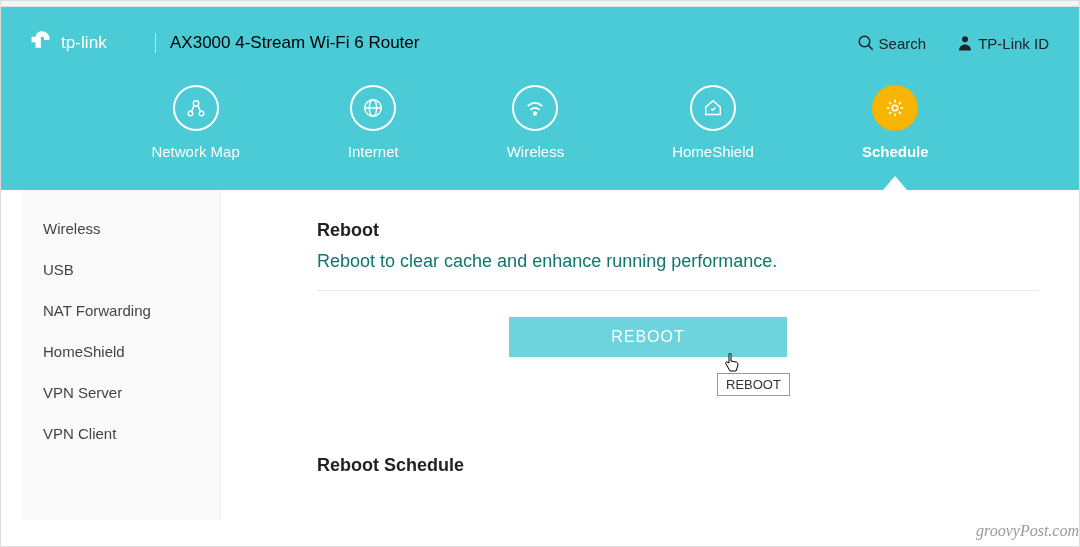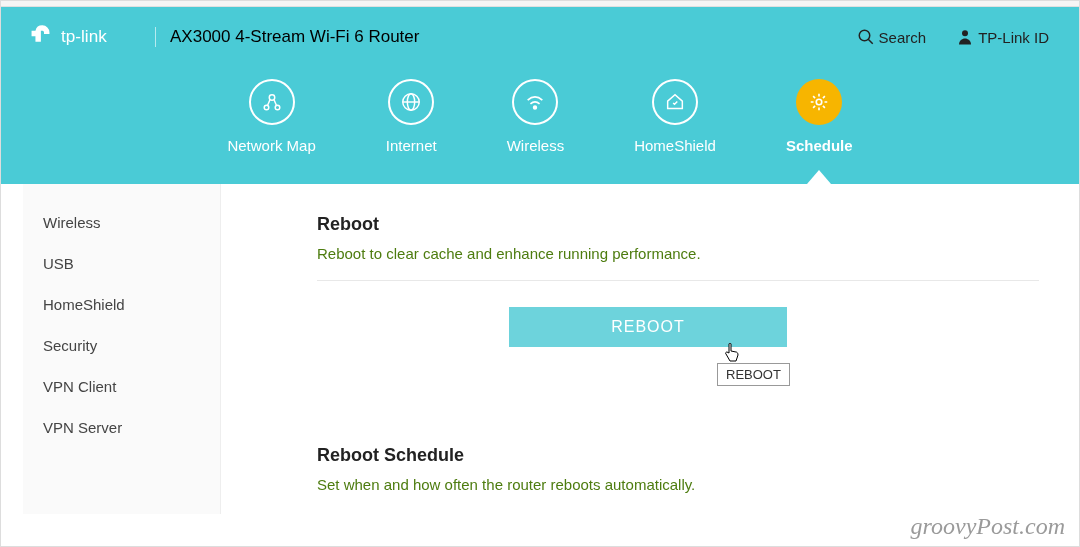--- a/index.html
+++ b/index.html
@@ -1,46 +1,46 @@
 <!DOCTYPE html>
 <html><head>
 <meta charset="utf-8">
 <style>
 * { margin: 0; padding: 0; box-sizing: border-box; font-family: -apple-system, BlinkMacSystemFont, "Segoe UI", Arial, sans-serif; }
 body { background: #fff; width: 1080px; height: 547px; overflow: hidden; border: 1px solid #ddd; position: relative; }
 .toolbar-strip { height: 6px; background: #f5f5f5; border-bottom: 1px solid #e0e0e0; }
-.header { background: #4acbd6; padding: 16px 30px 0 30px; position: relative; }
+.header { background: #4acbd6; padding: 22px 30px 0 30px; position: relative; }
 .header-top { display: flex; align-items: center; justify-content: space-between; padding-bottom: 28px; }
 .brand { display: flex; align-items: center; gap: 14px; color: #fff; }
 .logo-svg { width: 110px; height: 28px; }
 .model { font-size: 17px; font-weight: 400; color: #000000; padding-left: 14px; border-left: 1px solid rgba(255,255,255,0.6); }
 .header-actions { display: flex; align-items: center; gap: 30px; color: #333; font-size: 15px; }
 .action { display: flex; align-items: center; gap: 4px; cursor: pointer; color: #222; }
 .action svg { width: 18px; height: 18px; }
-.nav { display: flex; justify-content: center; gap: 70px; padding-bottom: 30px; position: relative; }
+.nav { display: flex; justify-content: center; gap: 108px; padding-bottom: 30px; position: relative; }
 .nav-item { display: flex; flex-direction: column; align-items: center; gap: 12px; cursor: pointer; position: relative; }
 .nav-icon { width: 46px; height: 46px; border-radius: 50%; border: 2px solid #fff; display: flex; align-items: center; justify-content: center; }
 .nav-icon.active { background: #f7b500; border-color: #f7b500; }
 .nav-icon svg { width: 22px; height: 22px; }
 .nav-label { color: #fff; font-size: 15px; }
 .nav-item.active .nav-label { font-weight: 700; }
 .nav-item.active::after { content: ""; position: absolute; bottom: -30px; left: 50%; transform: translateX(-50%); width: 0; height: 0; border-left: 12px solid transparent; border-right: 12px solid transparent; border-bottom: 14px solid #fff; }
 .content-wrap { display: flex; padding: 0 0 0 22px; }
 .sidebar { width: 198px; background: #fafafa; border-right: 1px solid #eee; padding-top: 18px; min-height: 330px; }
 .sidebar-item { padding: 12px 20px; font-size: 15px; color: #444; cursor: pointer; }
 .main { flex: 1; padding: 30px 40px 0 96px; position: relative; }
 .section-title { font-size: 18px; font-weight: 700; color: #222; margin-bottom: 10px; }
-.section-desc { font-size: 15px; color: #4d7c0f; margin-bottom: 18px; }
+.section-desc { font-size: 18px; color: #0f766e; margin-bottom: 18px; }
 .divider { height: 1px; background: #e8e8e8; margin: 18px 0 26px 0; }
 .reboot-row { display: flex; justify-content: center; position: relative; padding-right: 60px; }
 .reboot-btn { background: #6dd3dc; color: #fff; font-size: 16px; letter-spacing: 1px; padding: 11px 0; width: 278px; text-align: center; border: none; cursor: pointer; font-weight: 500; }
 .cursor { position: absolute; left: 406px; top: 36px; pointer-events: none; }
 .tooltip { position: absolute; left: 400px; top: 56px; background: #fff; border: 1px solid #999; padding: 3px 8px; font-size: 13px; color: #333; }
 .section2 { margin-top: 98px; }
-.watermark { position: absolute; bottom: 6px; right: 14px; font-family: Georgia, serif; font-style: italic; font-size: 24px; color: #9a9a9a; }
+.watermark { position: absolute; bottom: 6px; right: 0; font-family: Georgia, serif; font-style: italic; font-size: 16px; color: #9a9a9a; }
 </style>
 </head>
 <body>
 
 <div class="toolbar-strip"></div>
 
 <div class="header">
   <div class="header-top">
     <div class="brand">
       <svg class="logo-svg" viewBox="0 0 140 36">
@@ -120,39 +120,38 @@
       </div>
       <span class="nav-label">Schedule</span>
     </div>
   </div>
 </div>
 
 <div class="content-wrap">
   <div class="sidebar">
     <div class="sidebar-item">Wireless</div>
     <div class="sidebar-item">USB</div>
+    <div class="sidebar-item">NAT Forwarding</div>
     <div class="sidebar-item">HomeShield</div>
-    <div class="sidebar-item">Security</div>
+    <div class="sidebar-item">VPN Server</div>
     <div class="sidebar-item">VPN Client</div>
-    <div class="sidebar-item">VPN Server</div>
   </div>
 
   <div class="main">
     <div>
       <div class="section-title">Reboot</div>
       <div class="section-desc">Reboot to clear cache and enhance running performance.</div>
       <div class="divider"></div>
       <div class="reboot-row">
         <button class="reboot-btn">REBOOT</button>
         <svg class="cursor" width="16" height="20" viewBox="0 0 16 20">
             <path d="M6 1 v9 l-2-1 c-1 0-2 1-1 2 l4 7 h6 l2-6 c0-2-1-3-2-3 l-5-1 v-7 c0-1-2-1-2 0 z" fill="#fff" stroke="#000" stroke-width="1"></path>
           </svg>
         <div class="tooltip">REBOOT</div>
       </div>
     </div>
     <div class="section2">
       <div class="section-title">Reboot Schedule</div>
-      <div class="section-desc">Set when and how often the router reboots automatically.</div>
     </div>
   </div>
 </div>
 
 <div class="watermark">groovyPost.com</div>
 
 </body></html>

